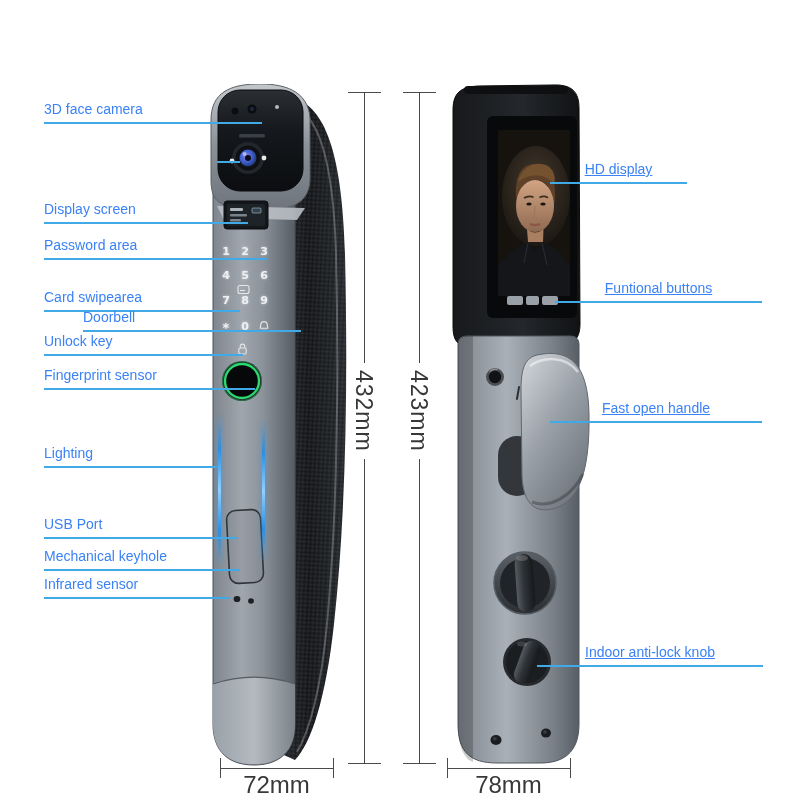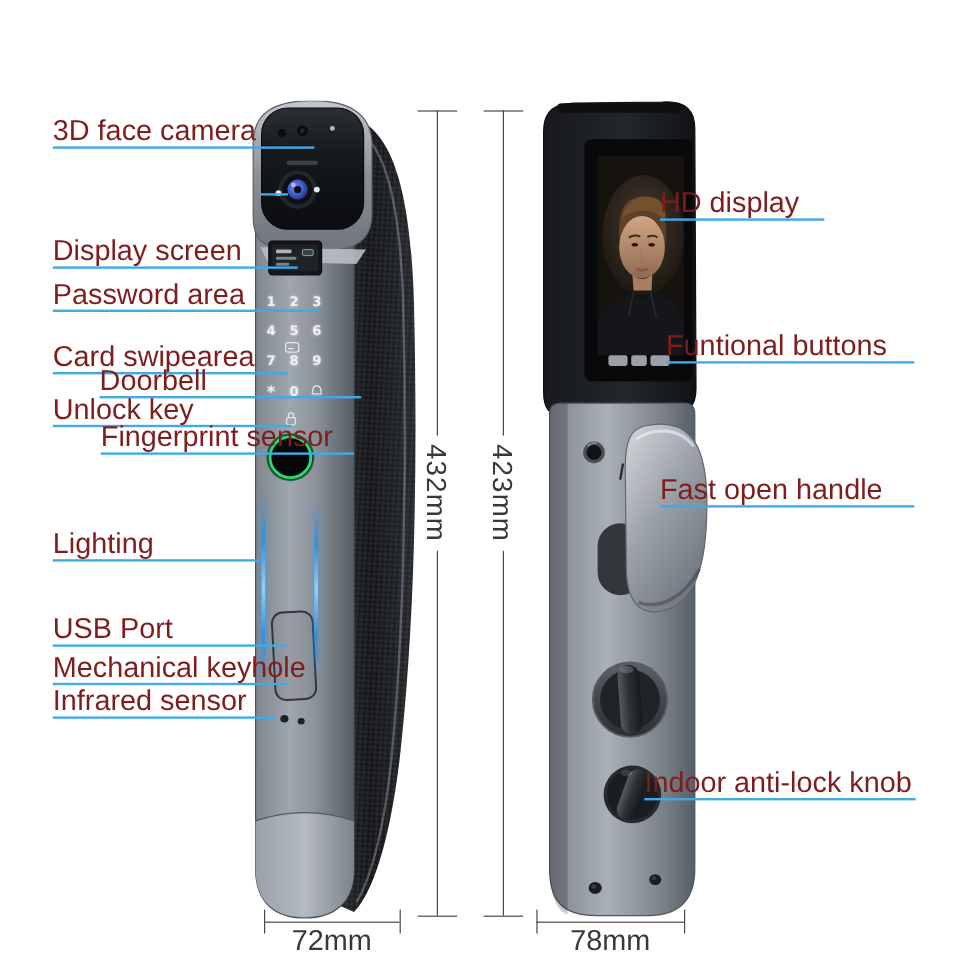--- a/index.html
+++ b/index.html
@@ -1,23 +1,23 @@
 <!DOCTYPE html>
 <html><head>
 <meta charset="utf-8">
 <style>
   html,body{margin:0;padding:0;background:#fff;}
   .stage{position:relative;width:800px;height:800px;background:#fff;overflow:hidden;
          font-family:"Liberation Sans",sans-serif;}
   .lock{position:absolute;}
   
-  .co{position:absolute;color:#7f1d1d;font-size:24px;}
+  .co{position:absolute;color:#3b82f6;font-size:14px;}
   .co .t{display:block;line-height:21px;white-space:nowrap;}
   .co .l{height:2px;background:#41a9e6;margin-top:2px;}
-  .co-right .t{text-align:left;}
+  .co-right .t{text-align:center;text-decoration:underline;}
   .pointer-line{position:absolute;height:2px;background:#41a9e6;}
   
   .vdim-line{position:absolute;width:1px;background:#4a4a4a;}
   .vdim-cap{position:absolute;height:1px;background:#4a4a4a;}
   .hdim-line{position:absolute;height:1px;background:#4a4a4a;}
   .hdim-cap{position:absolute;width:1px;background:#4a4a4a;}
   .vdim-text{position:absolute;writing-mode:vertical-rl;font-size:23px;color:#383838;
              background:#fff;padding:7px 1px;letter-spacing:1px;}
   .hdim-text{position:absolute;font-size:24px;color:#383838;text-align:center;}
   
@@ -314,21 +314,21 @@
   <div class="co" style="left:44px;top:307px;width:218px;margin-left:39px;">
     <span class="t">Doorbell</span>
     <div class="l"></div>
   </div>
 
   <div class="co" style="left:44px;top:331px;width:199px;">
     <span class="t">Unlock key</span>
     <div class="l"></div>
   </div>
 
-  <div class="co" style="left:44px;top:354px;width:211px;margin-left:40px;">
+  <div class="co" style="left:44px;top:365px;width:211px;">
     <span class="t">Fingerprint sensor</span>
     <div class="l"></div>
   </div>
 
   <div class="co" style="left:44px;top:443px;width:173px;">
     <span class="t">Lighting</span>
     <div class="l"></div>
   </div>
 
   <div class="co" style="left:44px;top:514px;width:194px;">

